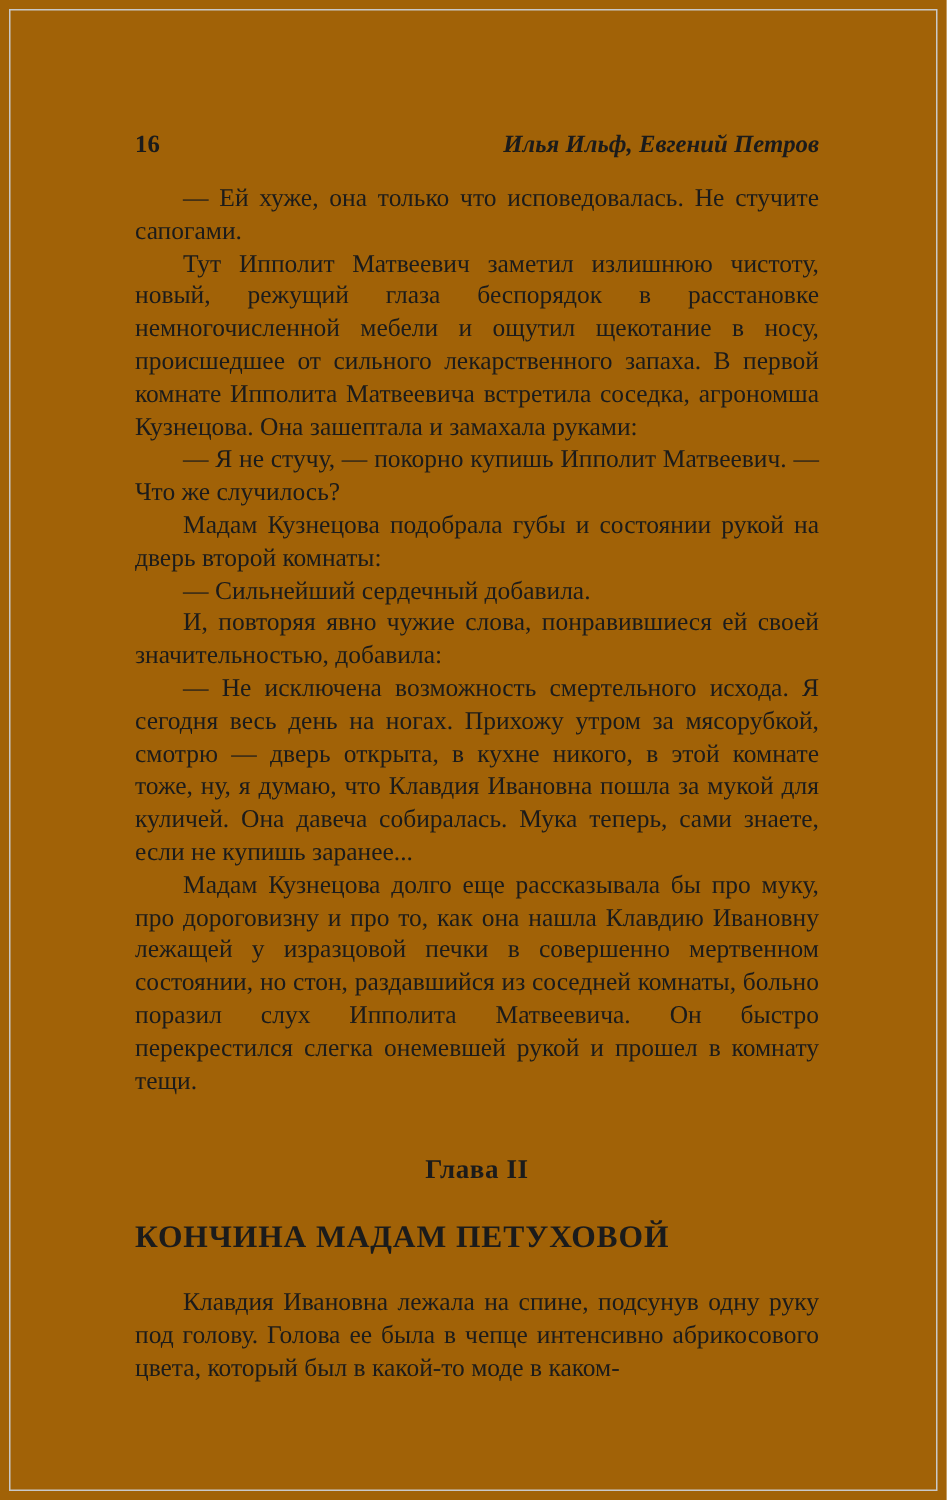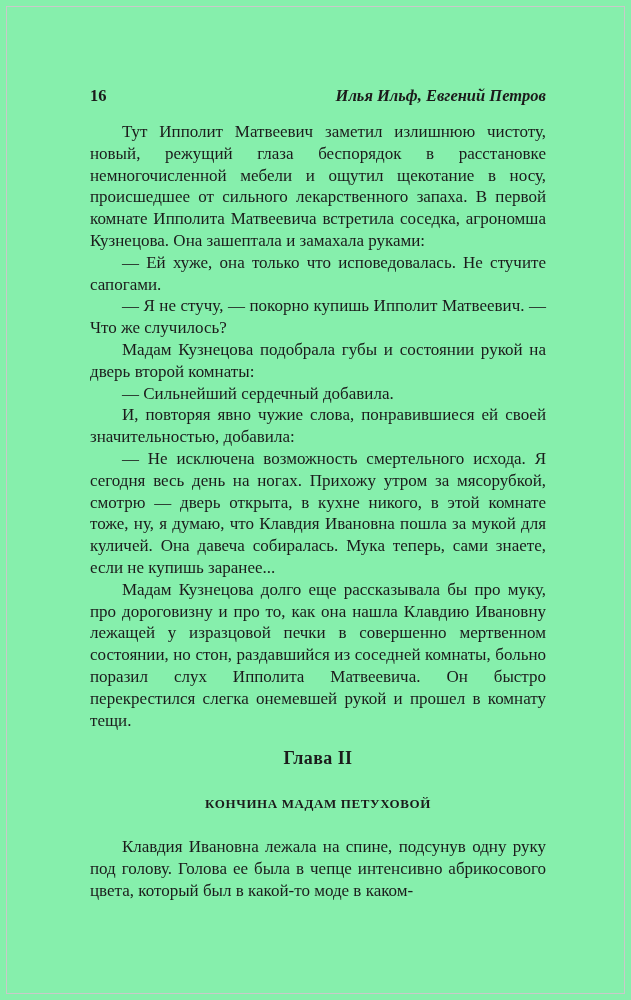--- a/index.html
+++ b/index.html
@@ -9,21 +9,21 @@
     height: 1000px;
     font-family: "Liberation Serif", "DejaVu Serif", serif;
     color: #1b1b1b;
     position: relative;
     overflow: hidden;
   }
   .page {
     position: relative;
     width: 631px;
     height: 1000px;
-    background: #86efac;
+    background: #a16207;
   }
   .page-border {
     position: absolute;
     left: 6px; top: 6px; right: 6px; bottom: 6px;
     border: 1px solid #c9c9c9;
     pointer-events: none;
   }
   .running-head {
     position: absolute;
     top: 86px;
@@ -48,47 +48,47 @@
     -webkit-hyphens: auto;
   }
   .text-block p {
     text-indent: 32px;
   }
   .chapter-number {
     text-align: center;
     text-indent: 0;
     font-size: 18px;
     font-weight: bold;
-    margin-top: 17px;
+    margin-top: 38px;
     letter-spacing: 0.4px;
   }
   .chapter-title {
-    text-align: center;
+    text-align: left;
     text-indent: 0;
-    font-size: 13px;
+    font-size: 21px;
     font-weight: bold;
     margin-top: 23px;
     margin-bottom: 21px;
     letter-spacing: 0.6px;
   }
 </style>
 </head>
 <body>
 
 <div class="page">
   <div class="page-border"></div>
 
   <header class="running-head">
     <span class="page-num">16</span>
     <span class="authors">Илья Ильф, Евгений Петров</span>
   </header>
 
   <main class="text-block">
+    <p>— Ей хуже, она только что исповедовалась. Не стучите сапогами.</p>
     <p>Тут Ипполит Матвеевич заметил излишнюю чистоту, новый, режущий глаза беспорядок в расстановке немногочисленной мебели и ощутил щекотание в носу, происшедшее от сильного лекарственного запаха. В первой комнате Ипполита Матвеевича встретила соседка, агрономша Кузнецова. Она зашептала и замахала руками:</p>
-    <p>— Ей хуже, она только что исповедовалась. Не стучите сапогами.</p>
     <p>— Я не стучу, — покорно купишь Ипполит Матвеевич. — Что же случилось?</p>
     <p>Мадам Кузнецова подобрала губы и состоянии рукой на дверь второй комнаты:</p>
     <p>— Сильнейший сердечный добавила.</p>
     <p>И, повторяя явно чужие слова, понравившиеся ей своей значительностью, добавила:</p>
     <p>— Не исключена возможность смертельного исхода. Я сегодня весь день на ногах. Прихожу утром за мясорубкой, смотрю — дверь открыта, в кухне никого, в этой комнате тоже, ну, я думаю, что Клавдия Ивановна пошла за мукой для куличей. Она давеча собиралась. Мука теперь, сами знаете, если не купишь заранее...</p>
     <p>Мадам Кузнецова долго еще рассказывала бы про муку, про дороговизну и про то, как она нашла Клавдию Ивановну лежащей у изразцовой печки в совершенно мертвенном состоянии, но стон, раздавшийся из соседней комнаты, больно поразил слух Ипполита Матвеевича. Он быстро перекрестился слегка онемевшей рукой и прошел в комнату тещи.</p>
 
     <h2 class="chapter-number">Глава II</h2>
     <h1 class="chapter-title">КОНЧИНА МАДАМ ПЕТУХОВОЙ</h1>
 

